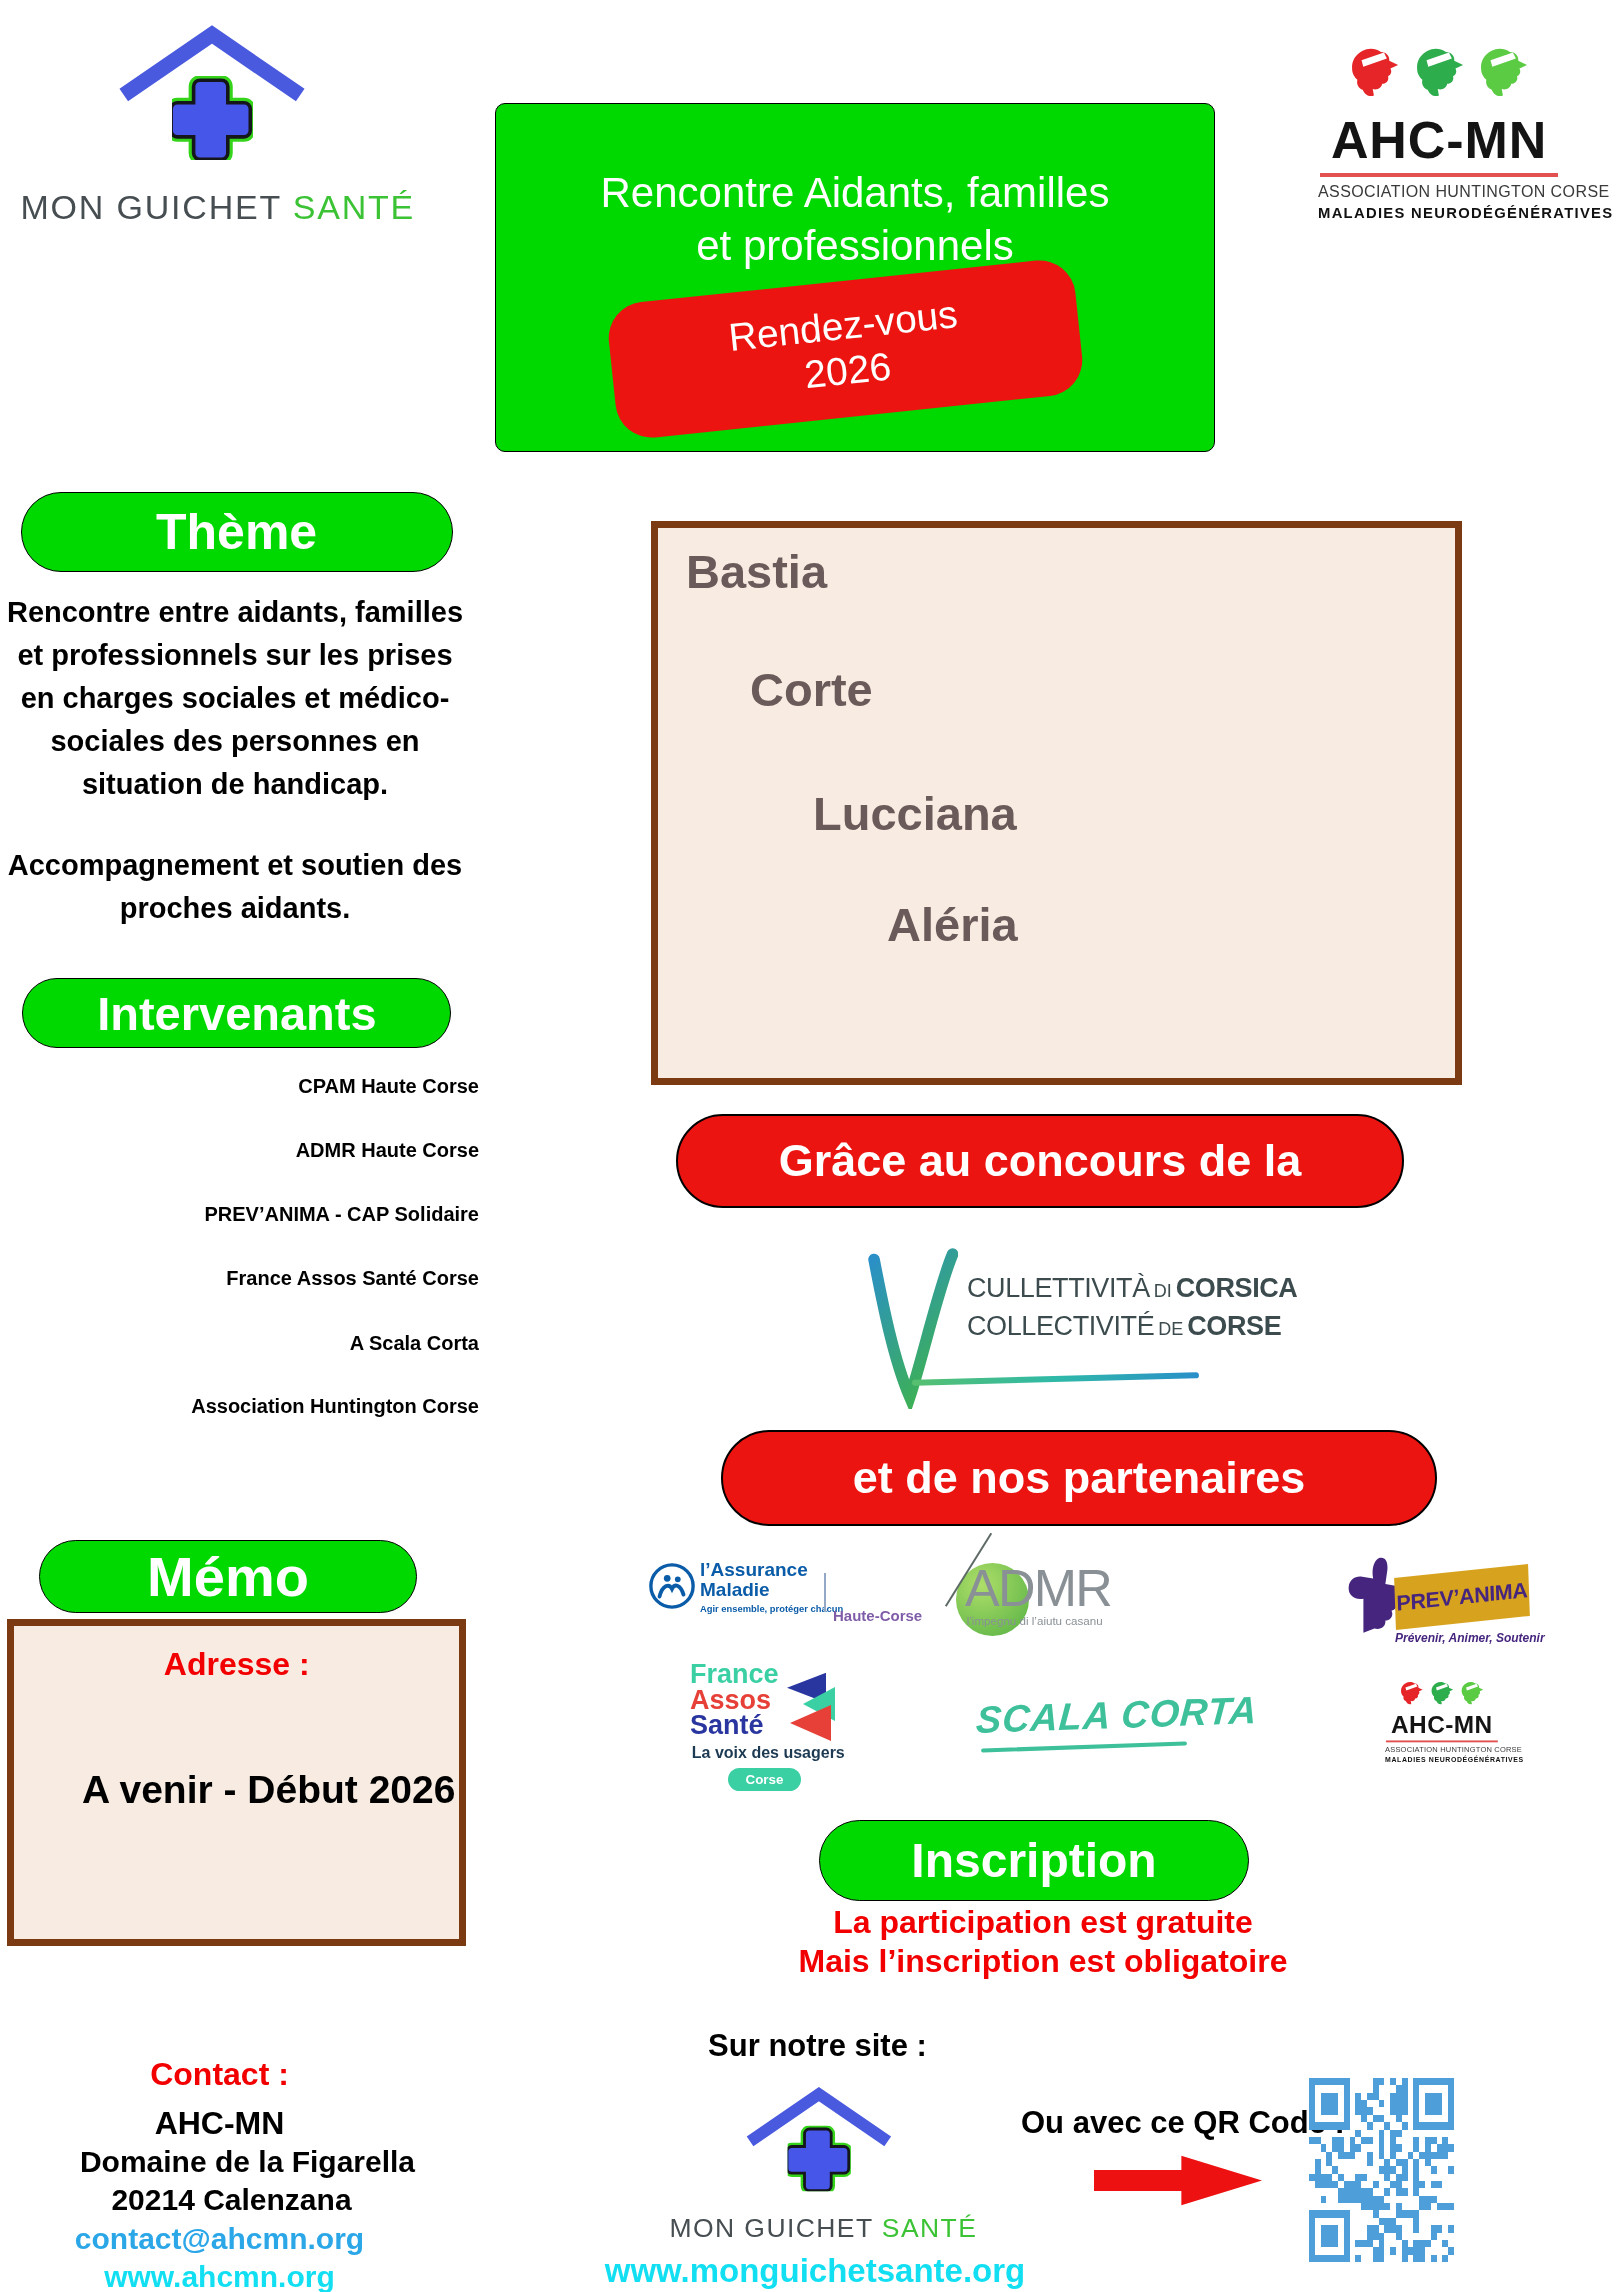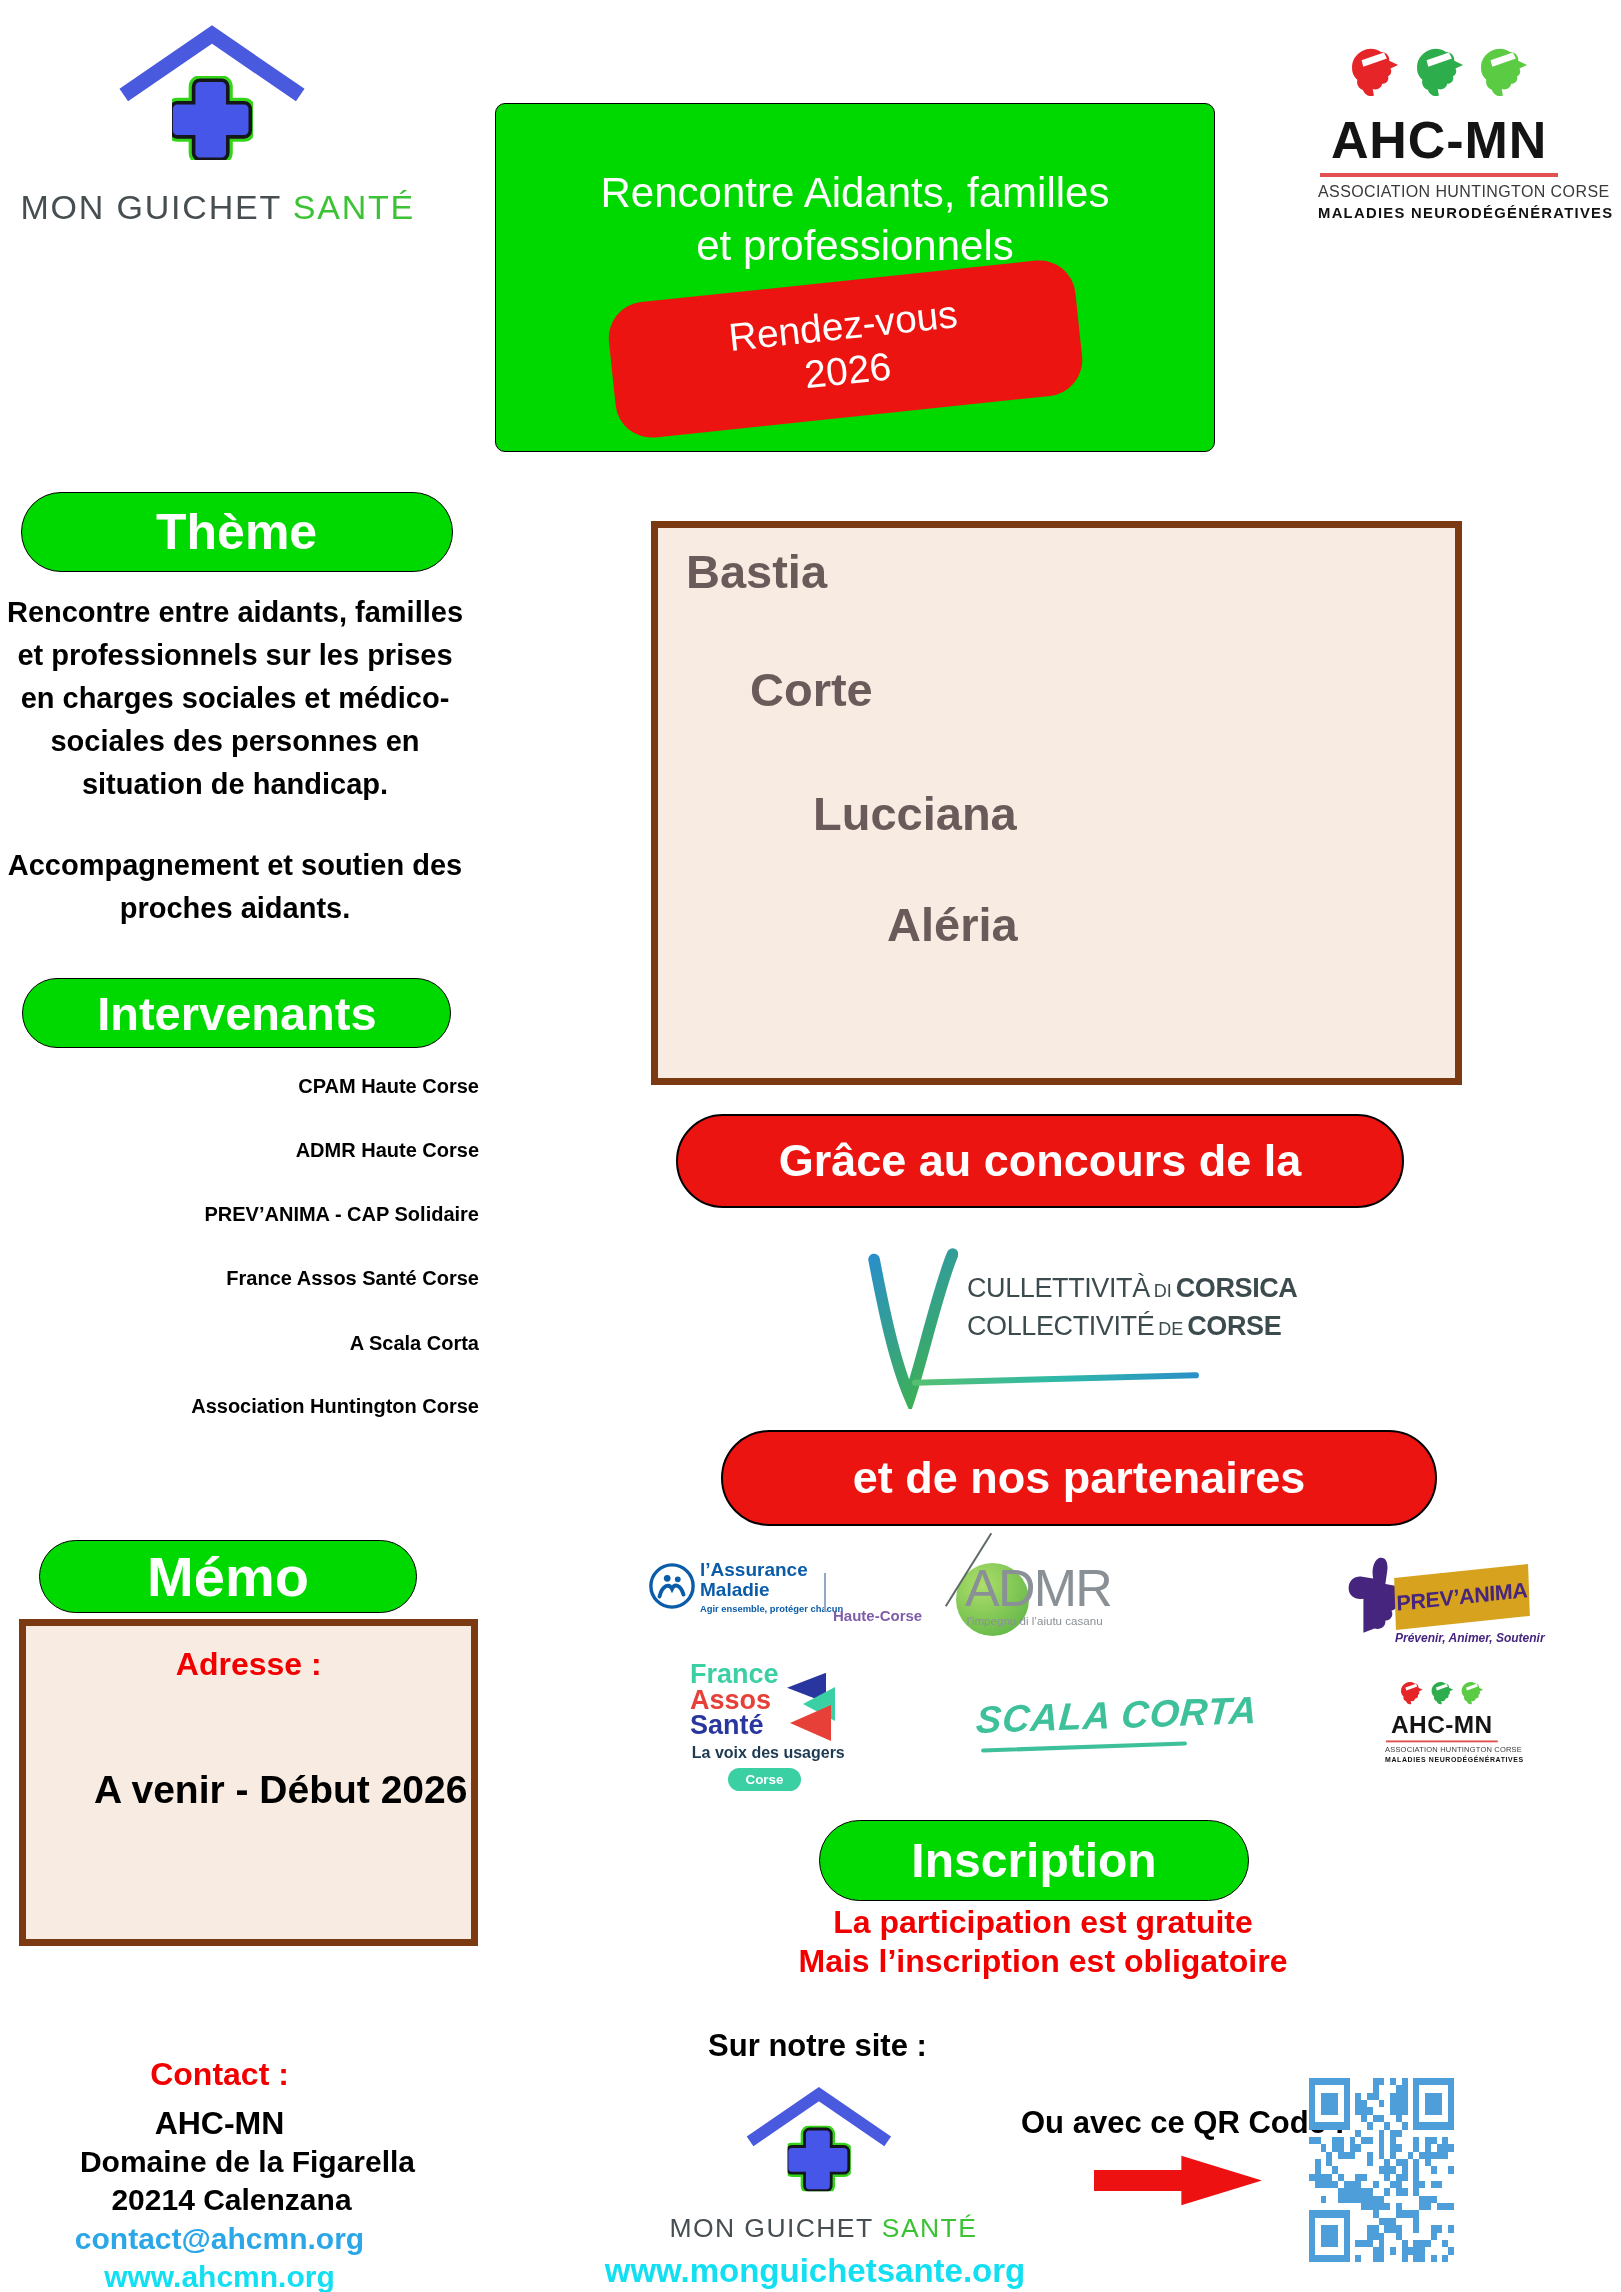--- a/index.html
+++ b/index.html
@@ -122,21 +122,21 @@
   <div class="iv-item" style="top:1075px;">CPAM Haute Corse</div>
   <div class="iv-item" style="top:1139px;">ADMR Haute Corse</div>
   <div class="iv-item" style="top:1203px;">PREV’ANIMA - CAP Solidaire</div>
   <div class="iv-item" style="top:1267px;">France Assos Santé Corse</div>
   <div class="iv-item" style="top:1332px;">A Scala Corta</div>
   <div class="iv-item" style="top:1395px;">Association Huntington Corse</div>
 
   <div class="pill" style="left:39px;top:1540px;width:376px;height:71px;font-size:56px;">
     <span>Mémo</span>
   </div>
-  <div class="beige-box" style="left:7.2px;top:1619px;width:459px;height:327px;margin-left:12px;">
+  <div class="beige-box" style="left:7.2px;top:1619px;width:459px;height:327px;">
     <div class="redtext abs" style="left:0;top:19.7px;width:100%;text-align:center;font-size:32px;">Adresse :</div>
     <div class="b abs" style="left:0;top:142px;width:100%;text-align:center;font-size:39px;padding-left:32px;">A venir - Début 2026</div>
   </div>
 
   <div class="contact-line redtext" style="top:2056px;font-size:32px;">Contact :</div>
   <div class="contact-line" style="top:2105px;font-size:32px;">AHC-MN</div>
   <div class="contact-line" style="top:2145px;font-size:30px;padding-left:28px;">Domaine de la Figarella</div>
   <div class="contact-line" style="top:2183px;font-size:30px;padding-left:12px;">20214 Calenzana</div>
   <div class="contact-line link" style="top:2222px;font-size:30px;color:var(--link_blue);">contact@ahcmn.org</div>
   <div class="contact-line link" style="top:2260px;font-size:30px;color:var(--cyan);">www.ahcmn.org</div>

